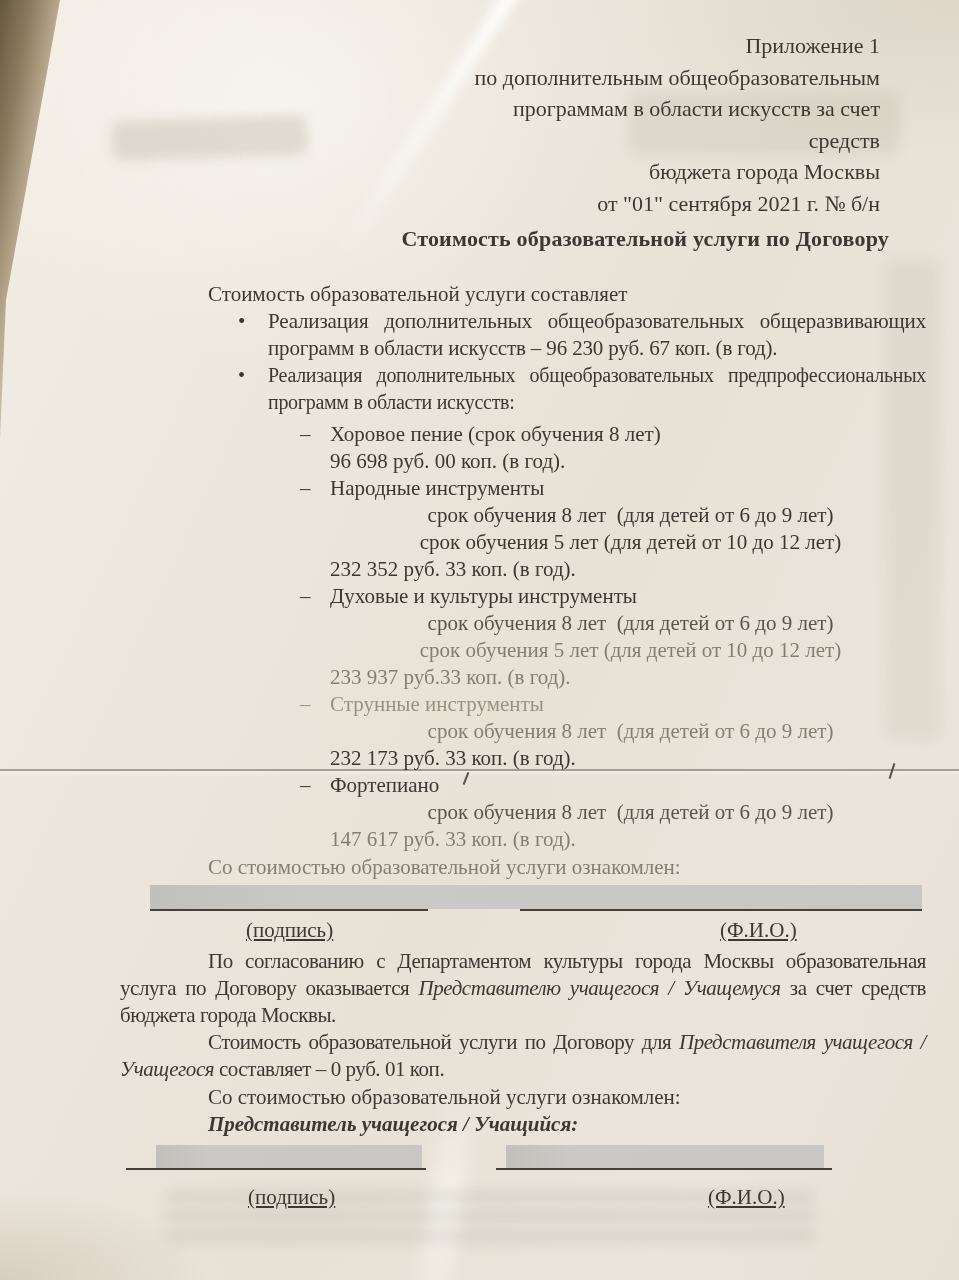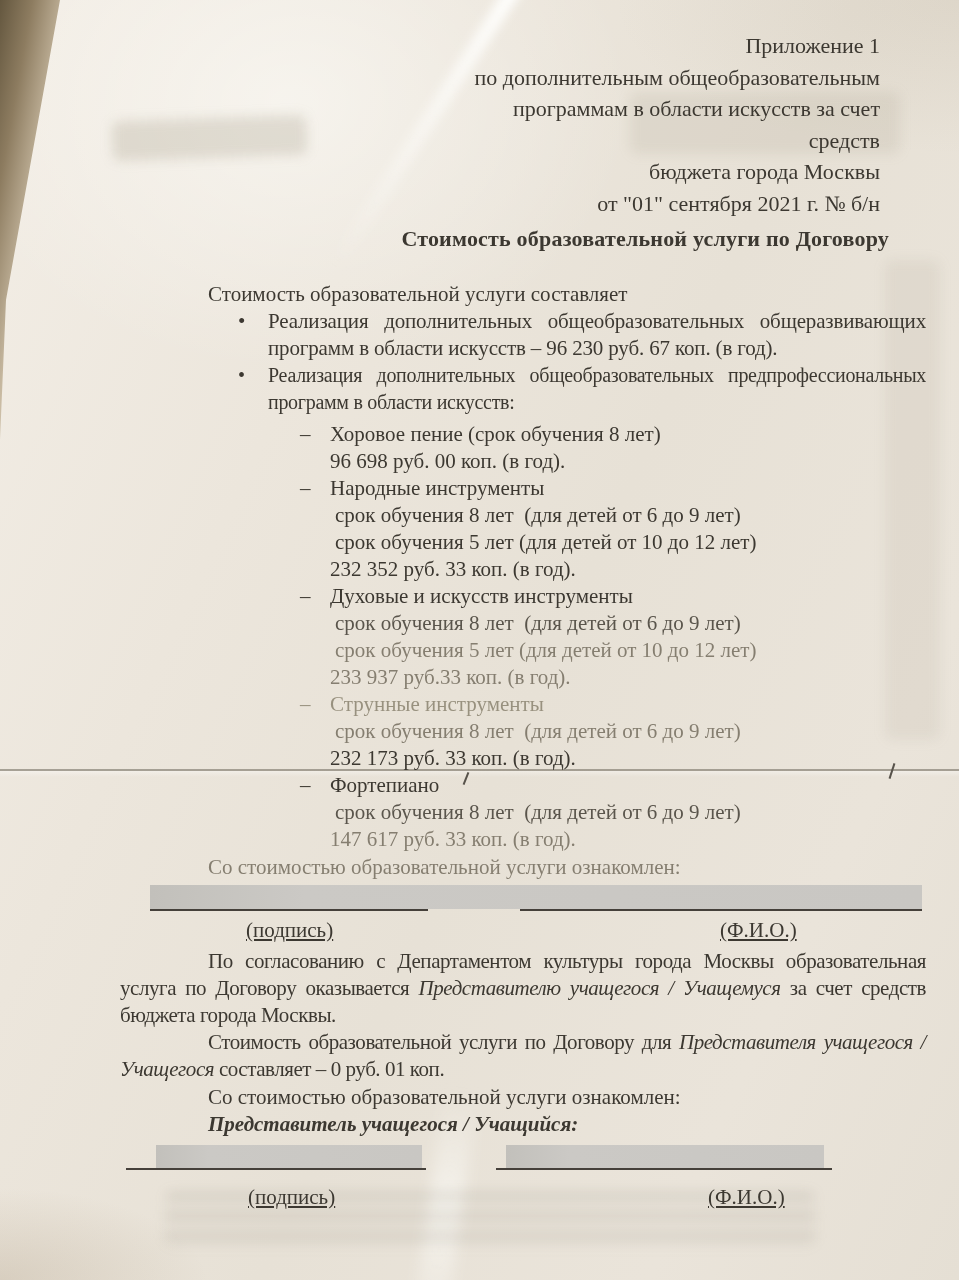--- a/index.html
+++ b/index.html
@@ -50,21 +50,21 @@
   .faded{color:#857e70;}
   .faded-light{color:#98917f;}
   .semi{color:#5a554c;}
   b,.bold{font-weight:normal;}
   .bullet{position:relative;padding-left:148px;text-align:justify;letter-spacing:-0.15px;}
   .bullet.tight{font-size:20px;letter-spacing:-0.3px;}
   .bullet .marker{position:absolute;left:118px;top:0;text-indent:0;}
   .programs{margin-top:5px;}
   .prog{position:relative;padding-left:210px;}
   .prog .dash{position:absolute;left:180px;top:0;}
-  .prog .detail{white-space:pre-wrap;padding-left:5px;}
+  .prog .detail{white-space:pre-wrap;padding-left:5px;text-align:center;}
   .prog .price{font-weight:normal;}
   .prog .price.plain{font-weight:normal;}
   .ack{margin-top:1px;}
   .signatory{font-weight:bold;font-style:italic;}
   .para{text-align:justify;letter-spacing:-0.45px;}
   
   .sigrow{position:relative;height:64px;margin-top:3px;}
   .band{position:absolute;background:linear-gradient(to right,#c2c0bb,#cbc9c5 20%,#c9c7c3);}
   .uline{position:absolute;height:0;border-bottom:2px solid #45403a;}
   .sig-label{position:absolute;font-size:21px;text-decoration:underline;text-align:center;}
@@ -136,21 +136,21 @@
       <div class="prog">
         <span class="dash">–</span>
         <div>Народные инструменты</div>
         <div class="detail">срок обучения 8 лет  (для детей от 6 до 9 лет)</div>
         <div class="detail">срок обучения 5 лет (для детей от 10 до 12 лет)</div>
         <div class="price">232 352 руб. 33 коп. (в год).</div>
       </div>
 
       <div class="prog">
         <span class="dash">–</span>
-        <div>Духовые и искусств инструменты</div>
+        <div>Духовые и культуры инструменты</div>
         <div class="detail semi">срок обучения 8 лет  (для детей от 6 до 9 лет)</div>
         <div class="detail faded">срок обучения 5 лет (для детей от 10 до 12 лет)</div>
         <div class="price plain faded">233 937 руб.33 коп. (в год).</div>
       </div>
 
       <div class="prog">
         <span class="dash faded-light">–</span>
         <div class="faded-light">Струнные инструменты</div>
         <div class="detail faded">срок обучения 8 лет  (для детей от 6 до 9 лет)</div>
         <div class="price">232 173 руб. 33 коп. (в год).</div>

